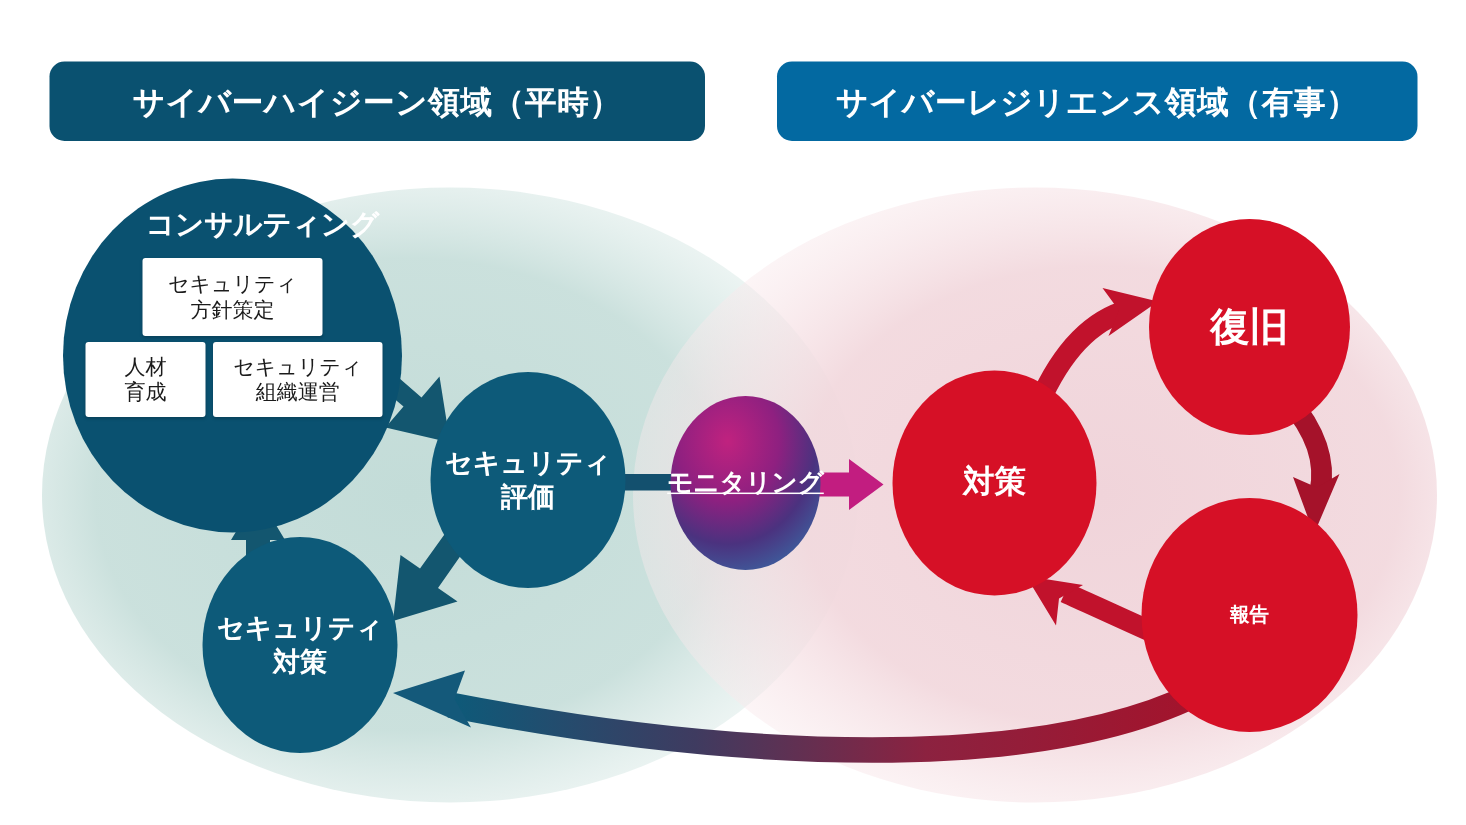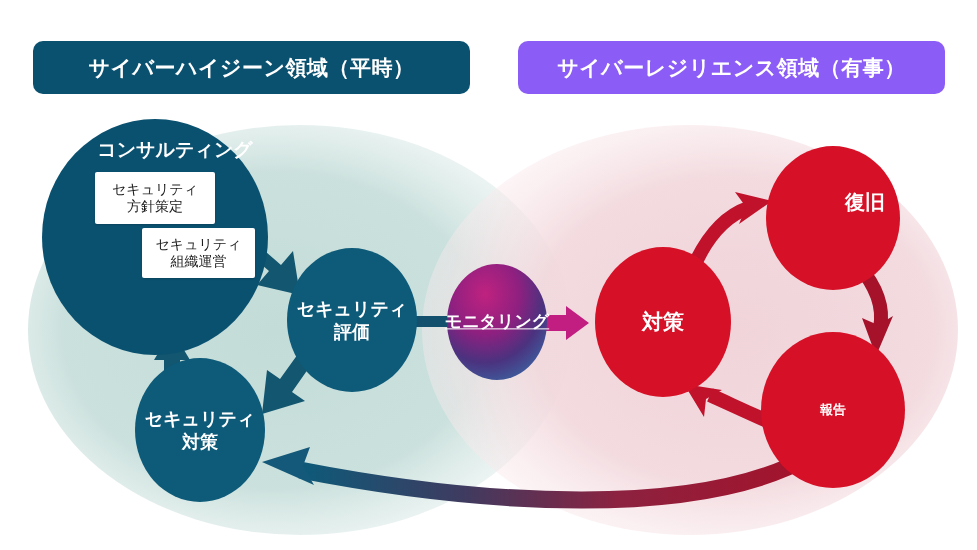--- a/index.html
+++ b/index.html
@@ -191,33 +191,35 @@
     <ellipse cx="497" cy="322" rx="50" ry="58" fill="url(#gradPurple)"></ellipse>
     <ellipse cx="200" cy="430" rx="65" ry="72" fill="#0d5a79"></ellipse>
     <ellipse cx="663" cy="322" rx="68" ry="75" fill="#d61026"></ellipse>
     <ellipse cx="833" cy="218" rx="67" ry="72" fill="#d61026"></ellipse>
     <ellipse cx="833" cy="410" rx="72" ry="78" fill="#d61026"></ellipse>
   </svg>
 
   <div class="banner" id="banner-hygiene" style="background:#0a5170;">
     <span>サイバーハイジーン領域（平時）</span>
   </div>
-  <div class="banner" id="banner-resilience" style="background:#8b5cf6;font-family:Liberation Serif, serif;">
+  <div class="banner" id="banner-resilience" style="background:#0369a1;font-family:Liberation Serif, serif;">
     <span>サイバーレジリエンス領域（有事）</span>
   </div>
 
   <div class="consult-title" style="left:155px; top:150px;">コンサルティング</div>
 
   <div class="sub-box" style="left:95px; top:172px; width:120px; height:52px;">セキュリティ
 方針策定</div>
+  <div class="sub-box" style="left:57px; top:228px; width:80px; height:50px;">人材
+育成</div>
   <div class="sub-box" style="left:142px; top:228px; width:113px; height:50px;">セキュリティ
 組織運営</div>
 
   <div class="node-label" style="left:352px; top:320px; font-size:18px;">セキュリティ
 評価</div>
   <div class="node-label" style="left:497px; top:322px; font-size:17px;text-decoration:underline;">モニタリング</div>
   <div class="node-label" style="left:200px; top:430px; font-size:18px;">セキュリティ
 対策</div>
   <div class="node-label" style="left:663px; top:322px; font-size:21px;">対策</div>
-  <div class="node-label" style="left:833px; top:202px; font-size:20px;margin-left:32px;">復旧</div>
+  <div class="node-label" style="left:833px; top:218px; font-size:26px;">復旧</div>
   <div class="node-label" style="left:833px; top:410px; font-size:13px;">報告</div>
 
 </div>
 
 </body></html>

